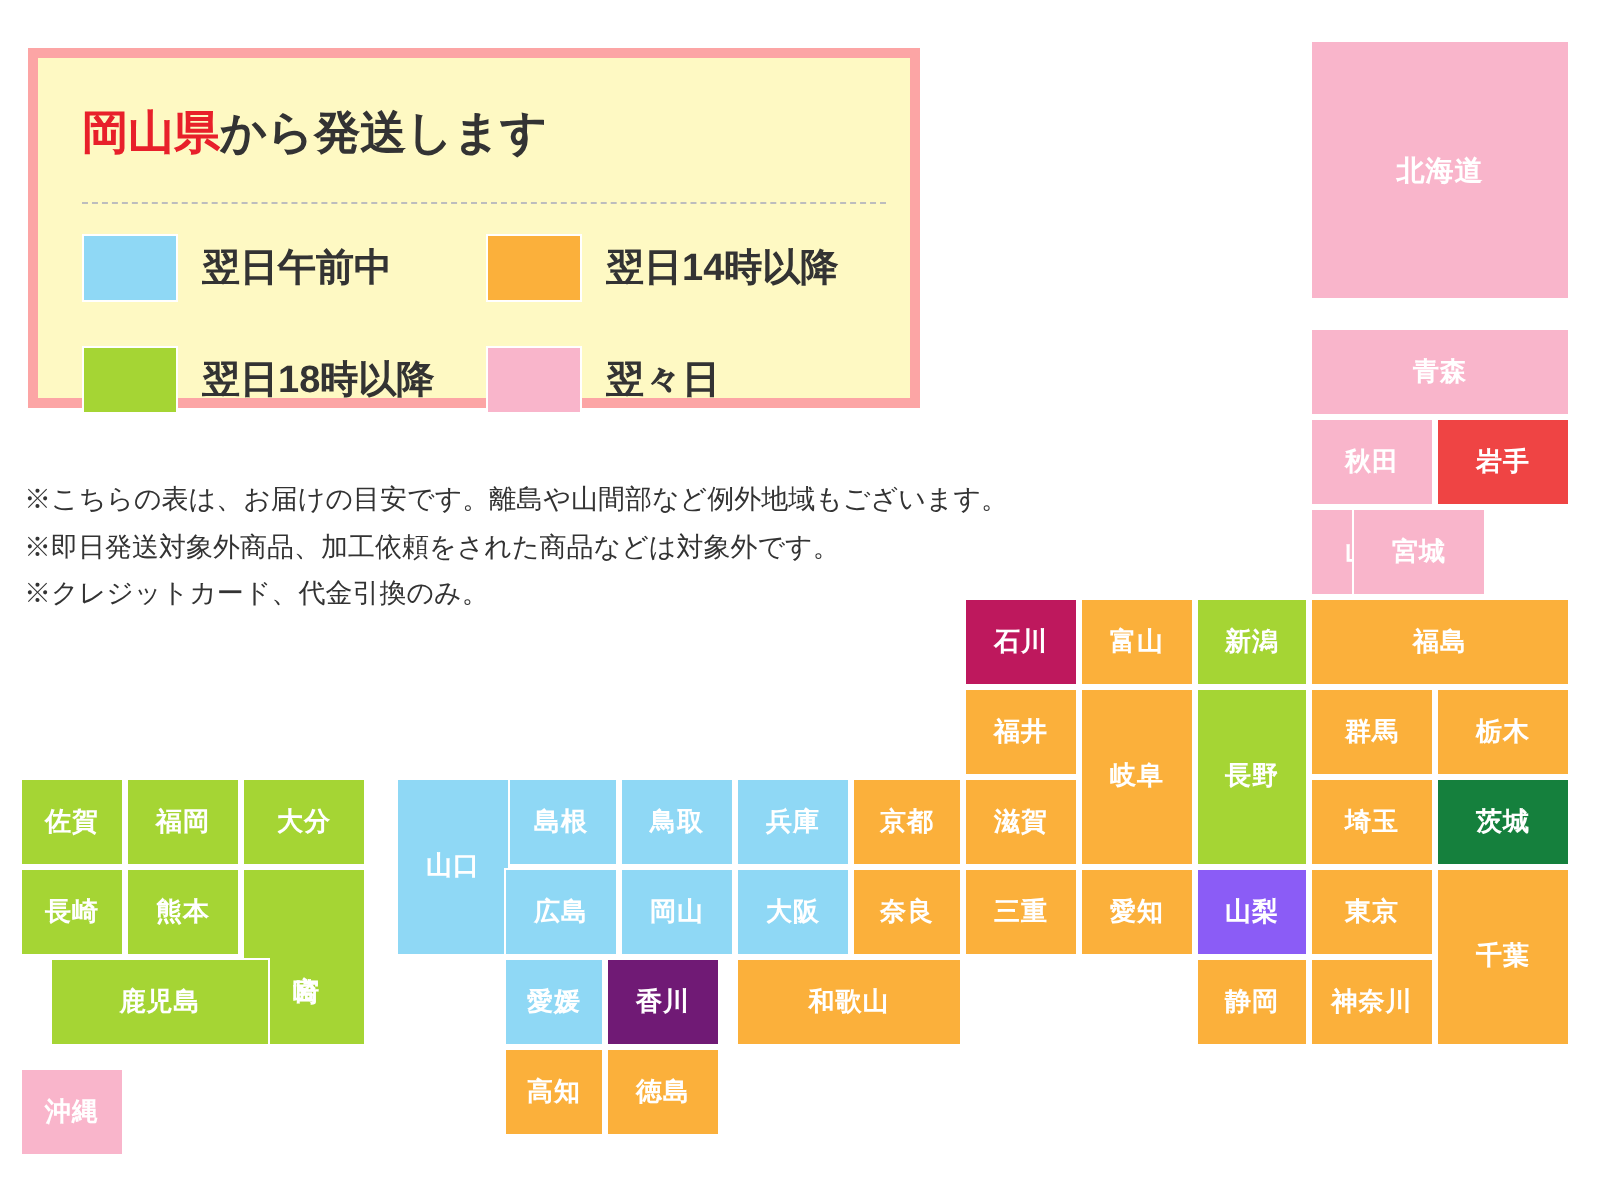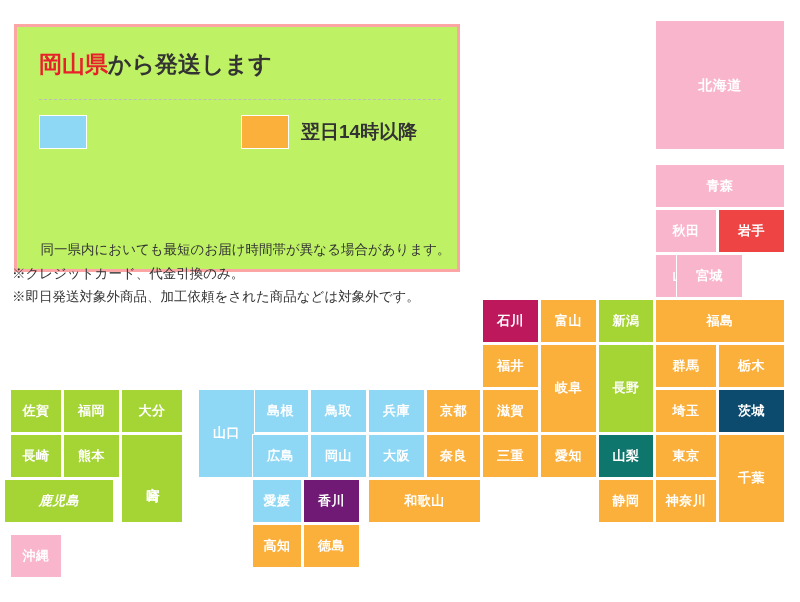--- a/index.html
+++ b/index.html
@@ -19,24 +19,24 @@
     width: 800px;
     height: 602px;
   }
 
   
   .legend-box {
     position: absolute;
     left: 14px;
     top: 24px;
     width: 446px;
-    height: 248px;
-    border: 3px solid #fca5a5;
+    height: 180px;
+    border: 5px solid #fca5a5;
     box-sizing: border-box;
-    background: #bef264;
+    background: #fef9c3;
   }
   .legend-title {
     position: absolute;
     left: 22px;
     top: 22px;
     font-size: 23px;
     font-weight: bold;
     color: #333333;
     white-space: nowrap;
   }
@@ -129,78 +129,89 @@
 
   <div class="legend-box">
     <div class="legend-title">
       <span class="pref">岡山県</span><span>から発送します</span>
     </div>
     <div class="legend-rule"></div>
     <div class="legend-items">
       <div class="legend-row">
         <div class="legend-cell">
           <span class="swatch" style="background: rgb(143, 216, 245);"></span>
+          <span class="legend-label">翌日午前中</span>
         </div>
         <div class="legend-cell">
           <span class="swatch" style="background: rgb(251, 176, 59);"></span>
           <span class="legend-label">翌日14時以降</span>
+        </div>
+      </div>
+      <div class="legend-row">
+        <div class="legend-cell">
+          <span class="swatch" style="background: rgb(165, 213, 52);"></span>
+          <span class="legend-label">翌日18時以降</span>
+        </div>
+        <div class="legend-cell">
+          <span class="swatch" style="background: rgb(249, 181, 203);"></span>
+          <span class="legend-label">翌々日</span>
         </div>
       </div>
     </div>
   </div>
 
   <div class="notes">
-    <div class="indent">　同一県内においても最短のお届け時間帯が異なる場合があります。</div>
+    <div>※こちらの表は、お届けの目安です。離島や山間部など例外地域もございます。</div>
+    <div>※即日発送対象外商品、加工依頼をされた商品などは対象外です。</div>
     <div>※クレジットカード、代金引換のみ。</div>
-    <div>※即日発送対象外商品、加工依頼をされた商品などは対象外です。</div>
   </div>
 
   <div id="map-layer">
       <div class="cell big" style="left: 655px; top: 20px; width: 130px; height: 130px; background: rgb(249, 181, 203);">北海道</div>
       <div class="cell" style="left: 655px; top: 164px; width: 130px; height: 44px; background: rgb(249, 181, 203);">青森</div>
       <div class="cell" style="left: 655px; top: 209px; width: 62px; height: 44px; background: rgb(249, 181, 203);">秋田</div>
       <div class="cell" style="left: 718px; top: 209px; width: 67px; height: 44px; background: #ef4444;">岩手</div>
       <div class="cell" style="left: 655px; top: 254px; width: 62px; height: 44px; background: rgb(249, 181, 203);">山形</div>
       <div class="cell" style="left: 676px; top: 254px; width: 67px; height: 44px; background: rgb(249, 181, 203);">宮城</div>
       <div class="cell" style="left: 655px; top: 299px; width: 130px; height: 44px; background: rgb(251, 176, 59);">福島</div>
       <div class="cell" style="left: 482px; top: 299px; width: 57px; height: 44px; background: #be185d;">石川</div>
       <div class="cell" style="left: 540px; top: 299px; width: 57px; height: 44px; background: rgb(251, 176, 59); text-align: center;">富山</div>
       <div class="cell" style="left: 598px; top: 299px; width: 56px; height: 44px; background: rgb(165, 213, 52); text-align: center;">新潟</div>
       <div class="cell" style="left: 482px; top: 344px; width: 57px; height: 44px; background: rgb(251, 176, 59);">福井</div>
       <div class="cell" style="left: 540px; top: 344px; width: 57px; height: 89px; background: rgb(251, 176, 59);">岐阜</div>
       <div class="cell" style="left: 598px; top: 344px; width: 56px; height: 89px; background: rgb(165, 213, 52);">長野</div>
       <div class="cell" style="left: 655px; top: 344px; width: 62px; height: 44px; background: rgb(251, 176, 59);">群馬</div>
       <div class="cell" style="left: 718px; top: 344px; width: 67px; height: 44px; background: rgb(251, 176, 59);">栃木</div>
       <div class="cell" style="left: 655px; top: 389px; width: 62px; height: 44px; background: rgb(251, 176, 59);">埼玉</div>
-      <div class="cell" style="left: 718px; top: 389px; width: 67px; height: 44px; background: #0c4a6e;">茨城</div>
+      <div class="cell" style="left: 718px; top: 389px; width: 67px; height: 44px; background: #15803d;">茨城</div>
       <div class="cell" style="left: 252px; top: 389px; width: 57px; height: 44px; background: rgb(143, 216, 245);">島根</div>
       <div class="cell" style="left: 310px; top: 389px; width: 57px; height: 44px; background: rgb(143, 216, 245);">鳥取</div>
       <div class="cell" style="left: 368px; top: 389px; width: 57px; height: 44px; background: rgb(143, 216, 245);">兵庫</div>
       <div class="cell" style="left: 426px; top: 389px; width: 55px; height: 44px; background: rgb(251, 176, 59);">京都</div>
       <div class="cell" style="left: 482px; top: 389px; width: 57px; height: 44px; background: rgb(251, 176, 59);">滋賀</div>
       <div class="cell" style="left: 198px; top: 389px; width: 57px; height: 89px; background: rgb(143, 216, 245);">山口</div>
       <div class="cell" style="left: 252px; top: 434px; width: 57px; height: 44px; background: rgb(143, 216, 245);">広島</div>
       <div class="cell" style="left: 310px; top: 434px; width: 57px; height: 44px; background: rgb(143, 216, 245);">岡山</div>
       <div class="cell" style="left: 368px; top: 434px; width: 57px; height: 44px; background: rgb(143, 216, 245);">大阪</div>
       <div class="cell" style="left: 426px; top: 434px; width: 55px; height: 44px; background: rgb(251, 176, 59);">奈良</div>
       <div class="cell" style="left: 482px; top: 434px; width: 57px; height: 44px; background: rgb(251, 176, 59);">三重</div>
       <div class="cell" style="left: 540px; top: 434px; width: 57px; height: 44px; background: rgb(251, 176, 59);">愛知</div>
-      <div class="cell" style="left: 598px; top: 434px; width: 56px; height: 44px; background: #0f766e;">山梨</div>
+      <div class="cell" style="left: 598px; top: 434px; width: 56px; height: 44px; background: #8b5cf6;">山梨</div>
       <div class="cell" style="left: 655px; top: 434px; width: 62px; height: 44px; background: rgb(251, 176, 59);">東京</div>
       <div class="cell" style="left: 718px; top: 434px; width: 67px; height: 89px; background: rgb(251, 176, 59);">千葉</div>
       <div class="cell" style="left: 598px; top: 479px; width: 56px; height: 44px; background: rgb(251, 176, 59);">静岡</div>
       <div class="cell" style="left: 655px; top: 479px; width: 62px; height: 44px; background: rgb(251, 176, 59);">神奈川</div>
       <div class="cell" style="left: 252px; top: 479px; width: 50px; height: 44px; background: rgb(143, 216, 245);">愛媛</div>
       <div class="cell" style="left: 303px; top: 479px; width: 57px; height: 44px; background: #701a75;">香川</div>
       <div class="cell" style="left: 368px; top: 479px; width: 113px; height: 44px; background: rgb(251, 176, 59);">和歌山</div>
       <div class="cell" style="left: 252px; top: 524px; width: 50px; height: 44px; background: rgb(251, 176, 59);">高知</div>
       <div class="cell" style="left: 303px; top: 524px; width: 57px; height: 44px; background: rgb(251, 176, 59);">徳島</div>
       <div class="cell" style="left: 10px; top: 389px; width: 52px; height: 44px; background: rgb(165, 213, 52);">佐賀</div>
       <div class="cell" style="left: 63px; top: 389px; width: 57px; height: 44px; background: rgb(165, 213, 52);">福岡</div>
       <div class="cell" style="left: 121px; top: 389px; width: 62px; height: 44px; background: rgb(165, 213, 52);">大分</div>
       <div class="cell" style="left: 10px; top: 434px; width: 52px; height: 44px; background: rgb(165, 213, 52);">長崎</div>
       <div class="cell" style="left: 63px; top: 434px; width: 57px; height: 44px; background: rgb(165, 213, 52);">熊本</div>
       <div class="cell vertical" style="left: 121px; top: 434px; width: 62px; height: 89px; background: rgb(165, 213, 52);">宮崎</div>
-      <div class="cell" style="left: 4px; top: 479px; width: 110px; height: 44px; background: rgb(165, 213, 52); font-style: italic;">鹿児島</div>
+      <div class="cell" style="left: 25px; top: 479px; width: 110px; height: 44px; background: rgb(165, 213, 52);">鹿児島</div>
       <div class="cell" style="left: 10px; top: 534px; width: 52px; height: 44px; background: rgb(249, 181, 203);">沖縄</div>
     </div>
 
 </div>
 
 </body></html>

